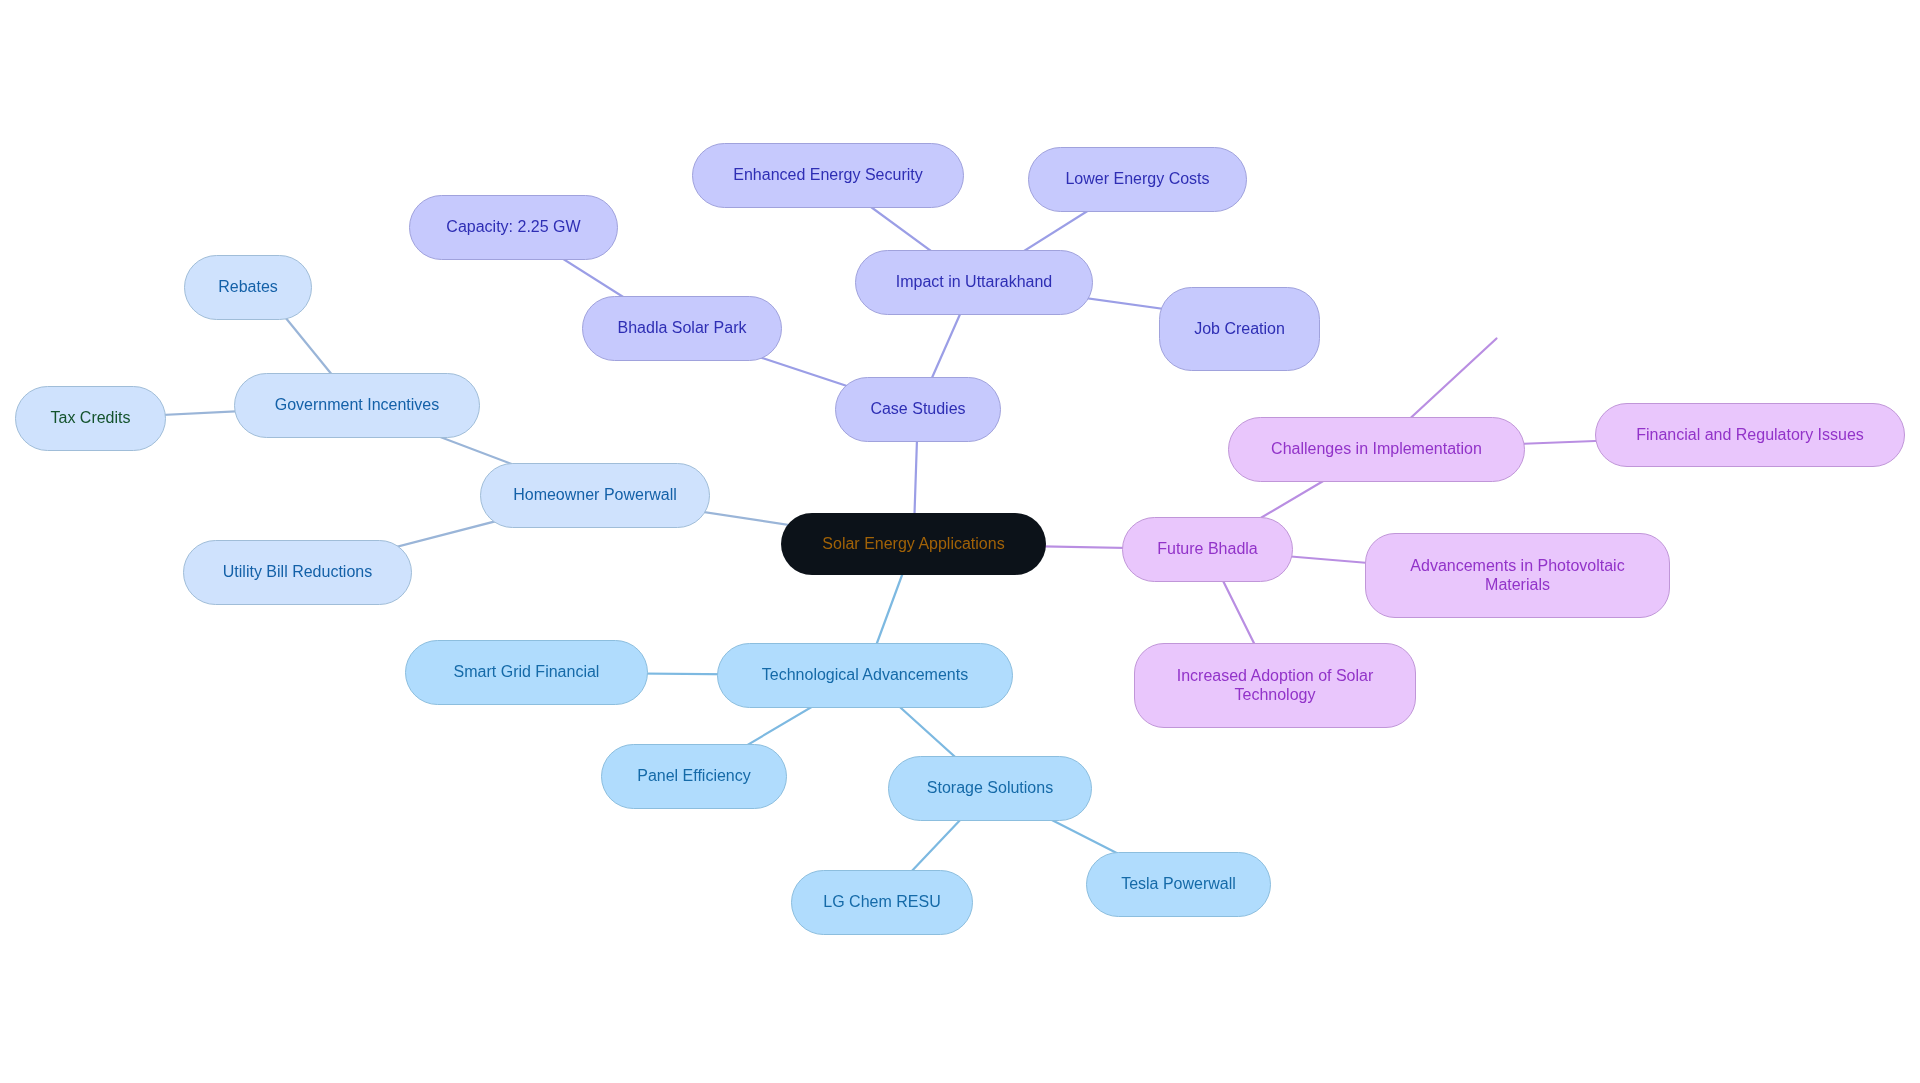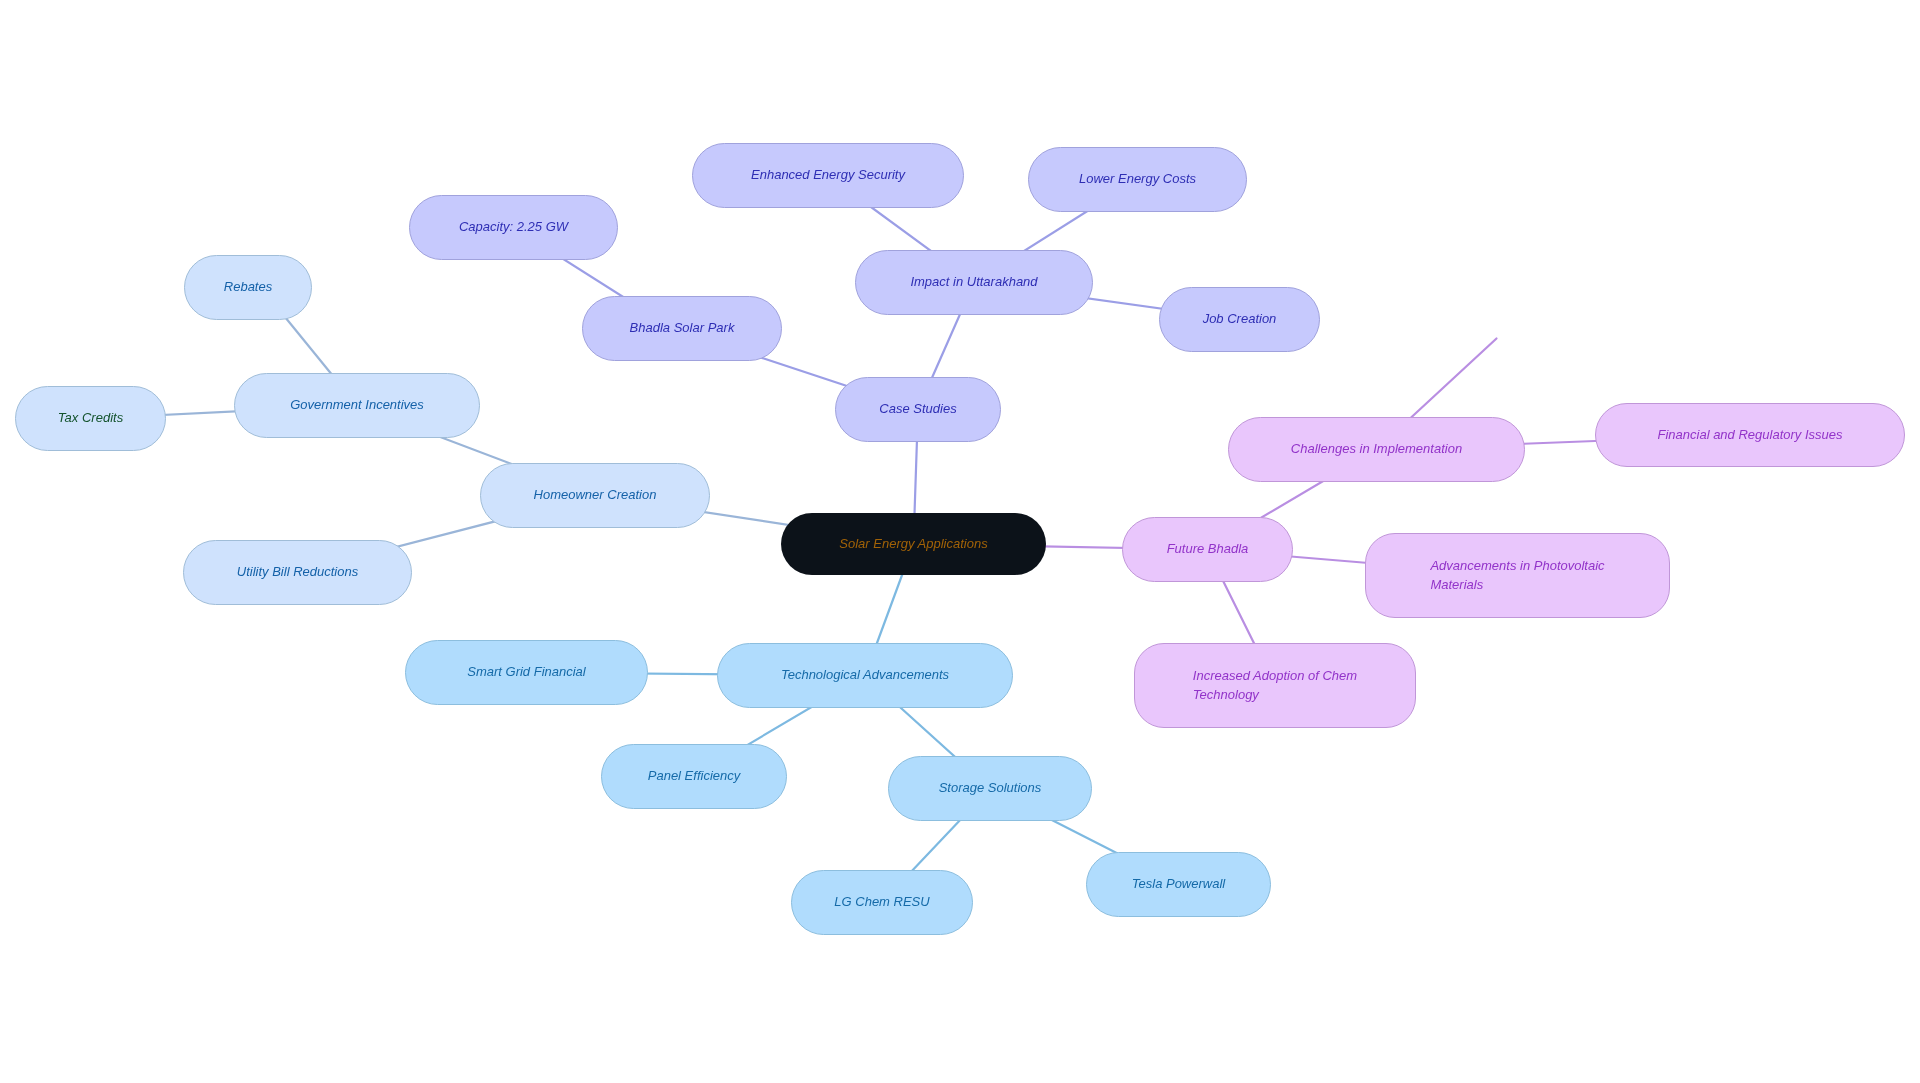--- a/index.html
+++ b/index.html
@@ -3,22 +3,22 @@
 <meta charset="utf-8">
 <title>Solar Energy Applications</title>
 <style>
   html,body{margin:0;padding:0;}
   body{width:1920px;height:1083px;overflow:hidden;background:#fff;
        font-family:"Liberation Sans",sans-serif;}
   #canvas{position:relative;width:1920px;height:1083px;background:#fff;}
   #edge-layer{position:absolute;left:0;top:0;width:1920px;height:1083px;}
   .node{position:absolute;box-sizing:border-box;display:flex;align-items:center;
         justify-content:center;border:1.4px solid transparent;}
-  .node .label{font-size:13px;line-height:18.6px;text-align:left;
-               white-space:pre-line;transform:translateZ(0);font-style:italic;}
+  .node .label{font-size:16px;line-height:18.6px;text-align:center;
+               white-space:pre-line;transform:translateZ(0);}
   .node.root{border:none;}
 </style>
 </head>
 <body style="background: rgb(255, 255, 255);">
 
 <div id="canvas" style="background: rgb(255, 255, 255);">
 <svg id="edge-layer" viewBox="0 0 1920 1083" width="1920" height="1083">
 <line class="edge" x1="913.5" y1="544" x2="595" y2="495.5" stroke="#9ab5d8" stroke-width="2.2" stroke-linecap="round"></line>
 <line class="edge" x1="595" y1="495.5" x2="357" y2="405.5" stroke="#9ab5d8" stroke-width="2.2" stroke-linecap="round"></line>
 <line class="edge" x1="357" y1="405.5" x2="90.5" y2="418.5" stroke="#9ab5d8" stroke-width="2.2" stroke-linecap="round"></line>
@@ -41,21 +41,21 @@
 <line class="edge" x1="865" y1="675.5" x2="526.5" y2="672.5" stroke="#7db9e1" stroke-width="2.2" stroke-linecap="round"></line>
 <line class="edge" x1="865" y1="675.5" x2="694" y2="776.5" stroke="#7db9e1" stroke-width="2.2" stroke-linecap="round"></line>
 <line class="edge" x1="865" y1="675.5" x2="990" y2="788.5" stroke="#7db9e1" stroke-width="2.2" stroke-linecap="round"></line>
 <line class="edge" x1="990" y1="788.5" x2="882" y2="902.5" stroke="#7db9e1" stroke-width="2.2" stroke-linecap="round"></line>
 <line class="edge" x1="990" y1="788.5" x2="1178.5" y2="884.5" stroke="#7db9e1" stroke-width="2.2" stroke-linecap="round"></line>
 </svg>
 <div class="node root" style="left:781px;top:513px;width:265px;height:62px;background:#0c1219;border-color:#0c1219;border-radius:31px">
   <span class="label" style="color:#a16207">Solar Energy Applications</span>
 </div>
 <div class="node" style="left:480px;top:463px;width:230px;height:65px;background:#cfe2fd;border-color:#a0bdd8;border-radius:32.5px">
-  <span class="label" style="color:#1461a8">Homeowner Creation</span>
+  <span class="label" style="color:#1461a8">Homeowner Powerwall</span>
 </div>
 <div class="node" style="left:234px;top:373px;width:246px;height:65px;background:#cfe2fd;border-color:#a0bdd8;border-radius:32.5px">
   <span class="label" style="color:#1461a8">Government Incentives</span>
 </div>
 <div class="node" style="left:15px;top:386px;width:151px;height:65px;background:#cfe2fd;border-color:#a0bdd8;border-radius:32.5px">
   <span class="label" style="color:#14532d">Tax Credits</span>
 </div>
 <div class="node" style="left:184px;top:255px;width:128px;height:65px;background:#cfe2fd;border-color:#a0bdd8;border-radius:32.5px">
   <span class="label" style="color:#1461a8">Rebates</span>
 </div>
@@ -73,38 +73,38 @@
 </div>
 <div class="node" style="left:855px;top:250px;width:238px;height:65px;background:#c6c9fd;border-color:#a0a2dc;border-radius:32.5px">
   <span class="label" style="color:#2e2eb4">Impact in Uttarakhand</span>
 </div>
 <div class="node" style="left:692px;top:143px;width:272px;height:65px;background:#c6c9fd;border-color:#a0a2dc;border-radius:32.5px">
   <span class="label" style="color:#2e2eb4">Enhanced Energy Security</span>
 </div>
 <div class="node" style="left:1028px;top:147px;width:219px;height:65px;background:#c6c9fd;border-color:#a0a2dc;border-radius:32.5px">
   <span class="label" style="color:#2e2eb4">Lower Energy Costs</span>
 </div>
-<div class="node" style="left:1159px;top:287px;width:161px;height:65px;background:#c6c9fd;border-color:#a0a2dc;border-radius:32.5px">
+<div class="node" style="left:1159px;top:287px;width:161px;height:84px;background:#c6c9fd;border-color:#a0a2dc;border-radius:32.5px">
   <span class="label" style="color:#2e2eb4">Job Creation</span>
 </div>
 <div class="node" style="left:1122px;top:517px;width:171px;height:65px;background:#e9c6fc;border-color:#c096d8;border-radius:32.5px">
   <span class="label" style="color:#9233c9">Future Bhadla</span>
 </div>
 <div class="node" style="left:1228px;top:417px;width:297px;height:65px;background:#e9c6fc;border-color:#c096d8;border-radius:32.5px">
   <span class="label" style="color:#9233c9">Challenges in Implementation</span>
 </div>
 <div class="node" style="left:1595px;top:403px;width:310px;height:64px;background:#e9c6fc;border-color:#c096d8;border-radius:32px">
   <span class="label" style="color:#9233c9">Financial and Regulatory Issues</span>
 </div>
 <div class="node" style="left:1365px;top:533px;width:305px;height:85px;background:#e9c6fc;border-color:#c096d8;border-radius:30px">
   <span class="label" style="color:#9233c9">Advancements in Photovoltaic
 Materials</span>
 </div>
 <div class="node" style="left:1134px;top:643px;width:282px;height:85px;background:#e9c6fc;border-color:#c096d8;border-radius:30px">
-  <span class="label" style="color:#9233c9">Increased Adoption of Chem
+  <span class="label" style="color:#9233c9">Increased Adoption of Solar
 Technology</span>
 </div>
 <div class="node" style="left:717px;top:643px;width:296px;height:65px;background:#b0dcfd;border-color:#8cbede;border-radius:32.5px">
   <span class="label" style="color:#156aa8">Technological Advancements</span>
 </div>
 <div class="node" style="left:405px;top:640px;width:243px;height:65px;background:#b0dcfd;border-color:#8cbede;border-radius:32.5px">
   <span class="label" style="color:#156aa8">Smart Grid Financial</span>
 </div>
 <div class="node" style="left:601px;top:744px;width:186px;height:65px;background:#b0dcfd;border-color:#8cbede;border-radius:32.5px">
   <span class="label" style="color:#156aa8">Panel Efficiency</span>

